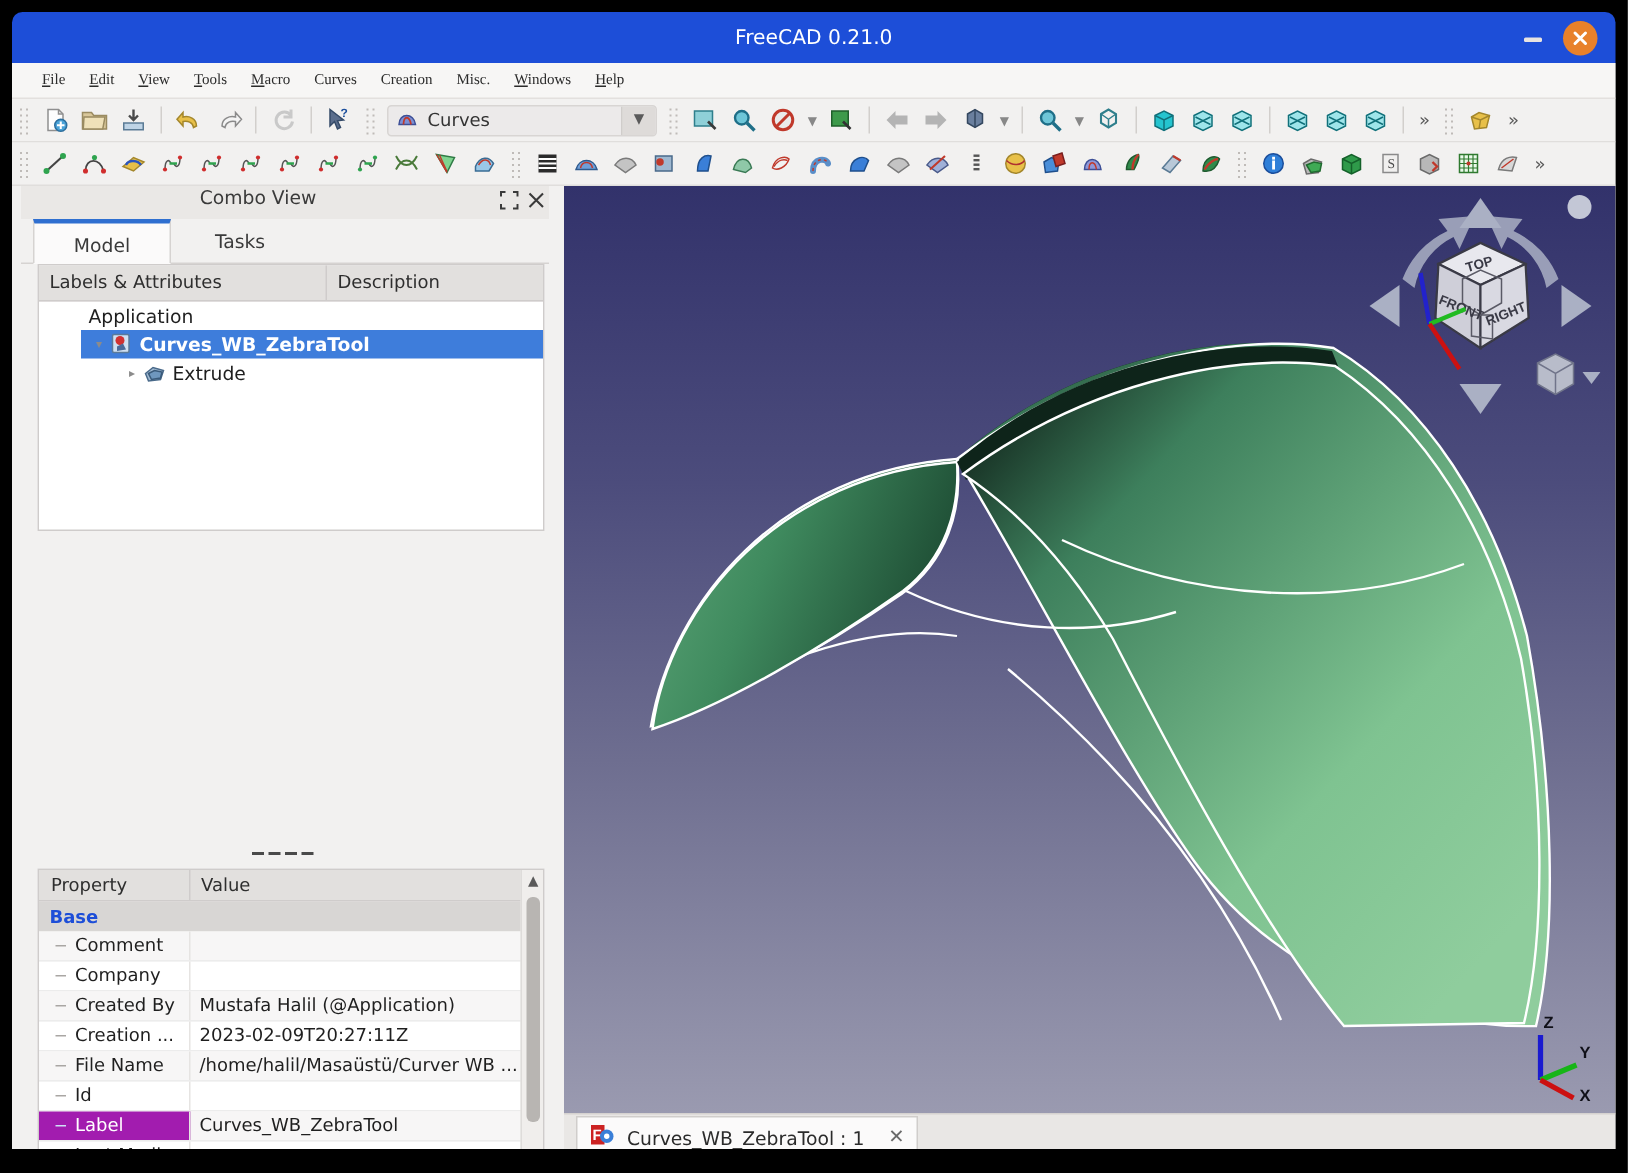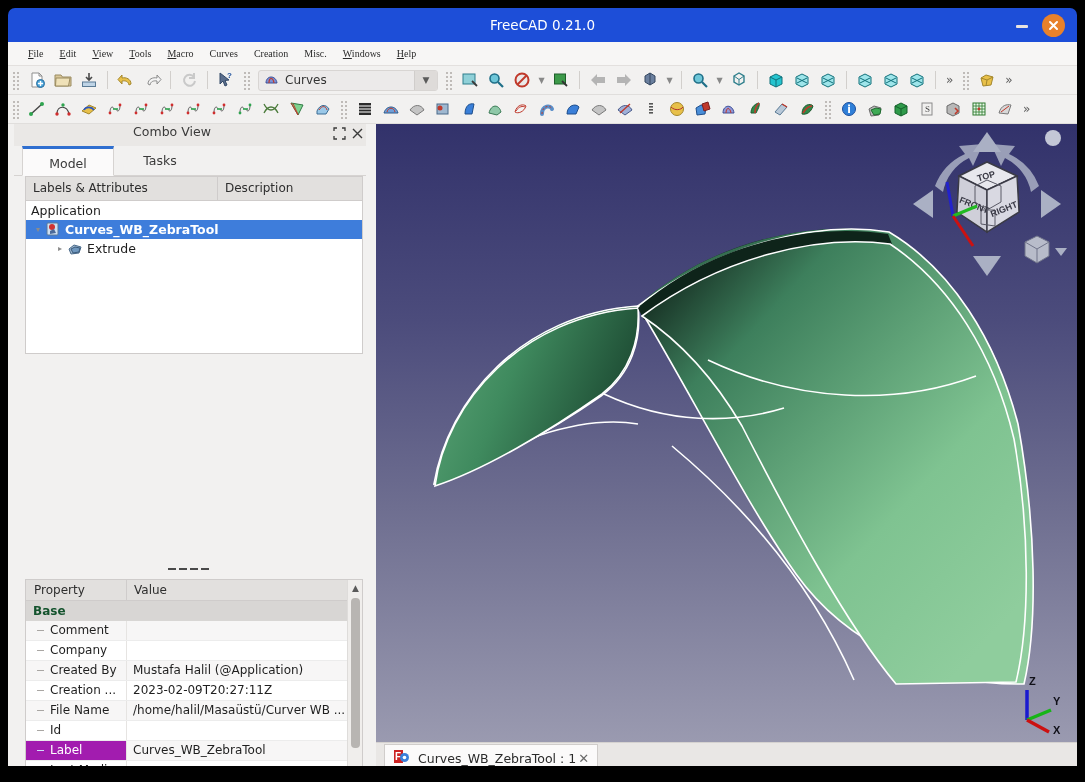--- a/index.html
+++ b/index.html
@@ -120,42 +120,42 @@
     display:flex;height:24px;background:#e2e0de;border-bottom:1px solid #cfcccb;
     box-sizing:border-box;
   }
   .th-cell{
     font-size:12px;color:#2e2e2e;line-height:23px;padding-left:7px;
     box-sizing:border-box;
   }
   #th-labels{width:192px;border-right:1px solid #cfcccb;}
   #th-desc{flex:1;}
   .tree-row{height:19px;display:flex;align-items:center;font-size:12.5px;
-    color:#1e1e1e;padding-left:5px;box-sizing:border-box;cursor:pointer;}
+    color:#1e1e1e;padding-left:5px;box-sizing:border-box;cursor:pointer;margin-left:28px;}
   .tree-row.sel{background:#3e7ddb;color:#fff;font-weight:bold;}
   .tw{width:14px;height:14px;display:flex;align-items:center;justify-content:center;
       color:#8b8b8b;font-size:8px;flex:0 0 auto;}
   .ticon{width:17px;height:15px;flex:0 0 auto;margin-right:3px;}
   
   #splitter{
     position:absolute;left:160px;top:435px;width:46px;height:10px;cursor:ns-resize;
   }
   
   #prop-box{
     position:absolute;left:17px;top:455px;width:338px;height:245px;
     background:#ffffff;border:1px solid #cfcccb;box-sizing:border-box;
     overflow:hidden;
   }
   #prop-head{display:flex;height:21px;background:#e2e0de;
     border-bottom:1px solid #cfcccb;box-sizing:border-box;}
   #ph-prop{width:101px;font-size:12px;color:#2e2e2e;line-height:20px;
     padding-left:8px;border-right:1px solid #cfcccb;box-sizing:border-box;}
   #ph-val{flex:1;font-size:12px;color:#2e2e2e;line-height:20px;padding-left:7px;}
   .prop-group{height:20px;background:#d8d6d4;font-size:12px;font-weight:bold;
-    color:#14532d;line-height:20px;padding-left:7px;box-sizing:border-box;}
+    color:#1d4ed8;line-height:20px;padding-left:7px;box-sizing:border-box;}
   .prop-row{display:flex;height:20px;box-sizing:border-box;
     border-bottom:1px solid #ececec;cursor:pointer;}
   .prop-row:nth-child(odd){background:#f7f6f6;}
   .prop-name{
     width:101px;font-size:12px;color:#1f1f1f;line-height:19px;
     padding-left:24px;box-sizing:border-box;position:relative;
     white-space:nowrap;overflow:hidden;border-right:1px solid #e6e4e2;
   }
   .prop-name::before{
     content:"";position:absolute;left:11px;top:9px;width:7px;height:1px;
@@ -184,21 +184,21 @@
   
   #doctabbar{
     position:absolute;left:368px;top:700px;width:701px;height:32px;
     background:#e9e7e5;border-top:1px solid #d5d2d0;box-sizing:border-box;
   }
   #doctab{
     position:absolute;left:8px;top:1px;height:30px;
     background:#fbfafa;border:1px solid #d0cdcb;border-bottom:3px solid #2f6fd0;
     display:flex;align-items:center;padding:0 8px;box-sizing:border-box;cursor:pointer;
   }
-  #doctab-label{font-size:12.5px;color:#2b2b2b;margin:0 2px 0 8px;text-align:center;}
+  #doctab-label{font-size:12.5px;color:#2b2b2b;margin:0 16px 0 8px;text-align:center;}
   #doctab-close{font-size:13px;color:#6a6a6a;cursor:pointer;}
 </style>
 </head>
 <body>
 
 <div id="app">
 
   <div id="titlebar">
     <div id="title-text">FreeCAD 0.21.0</div>
     <div id="min-btn"></div>

